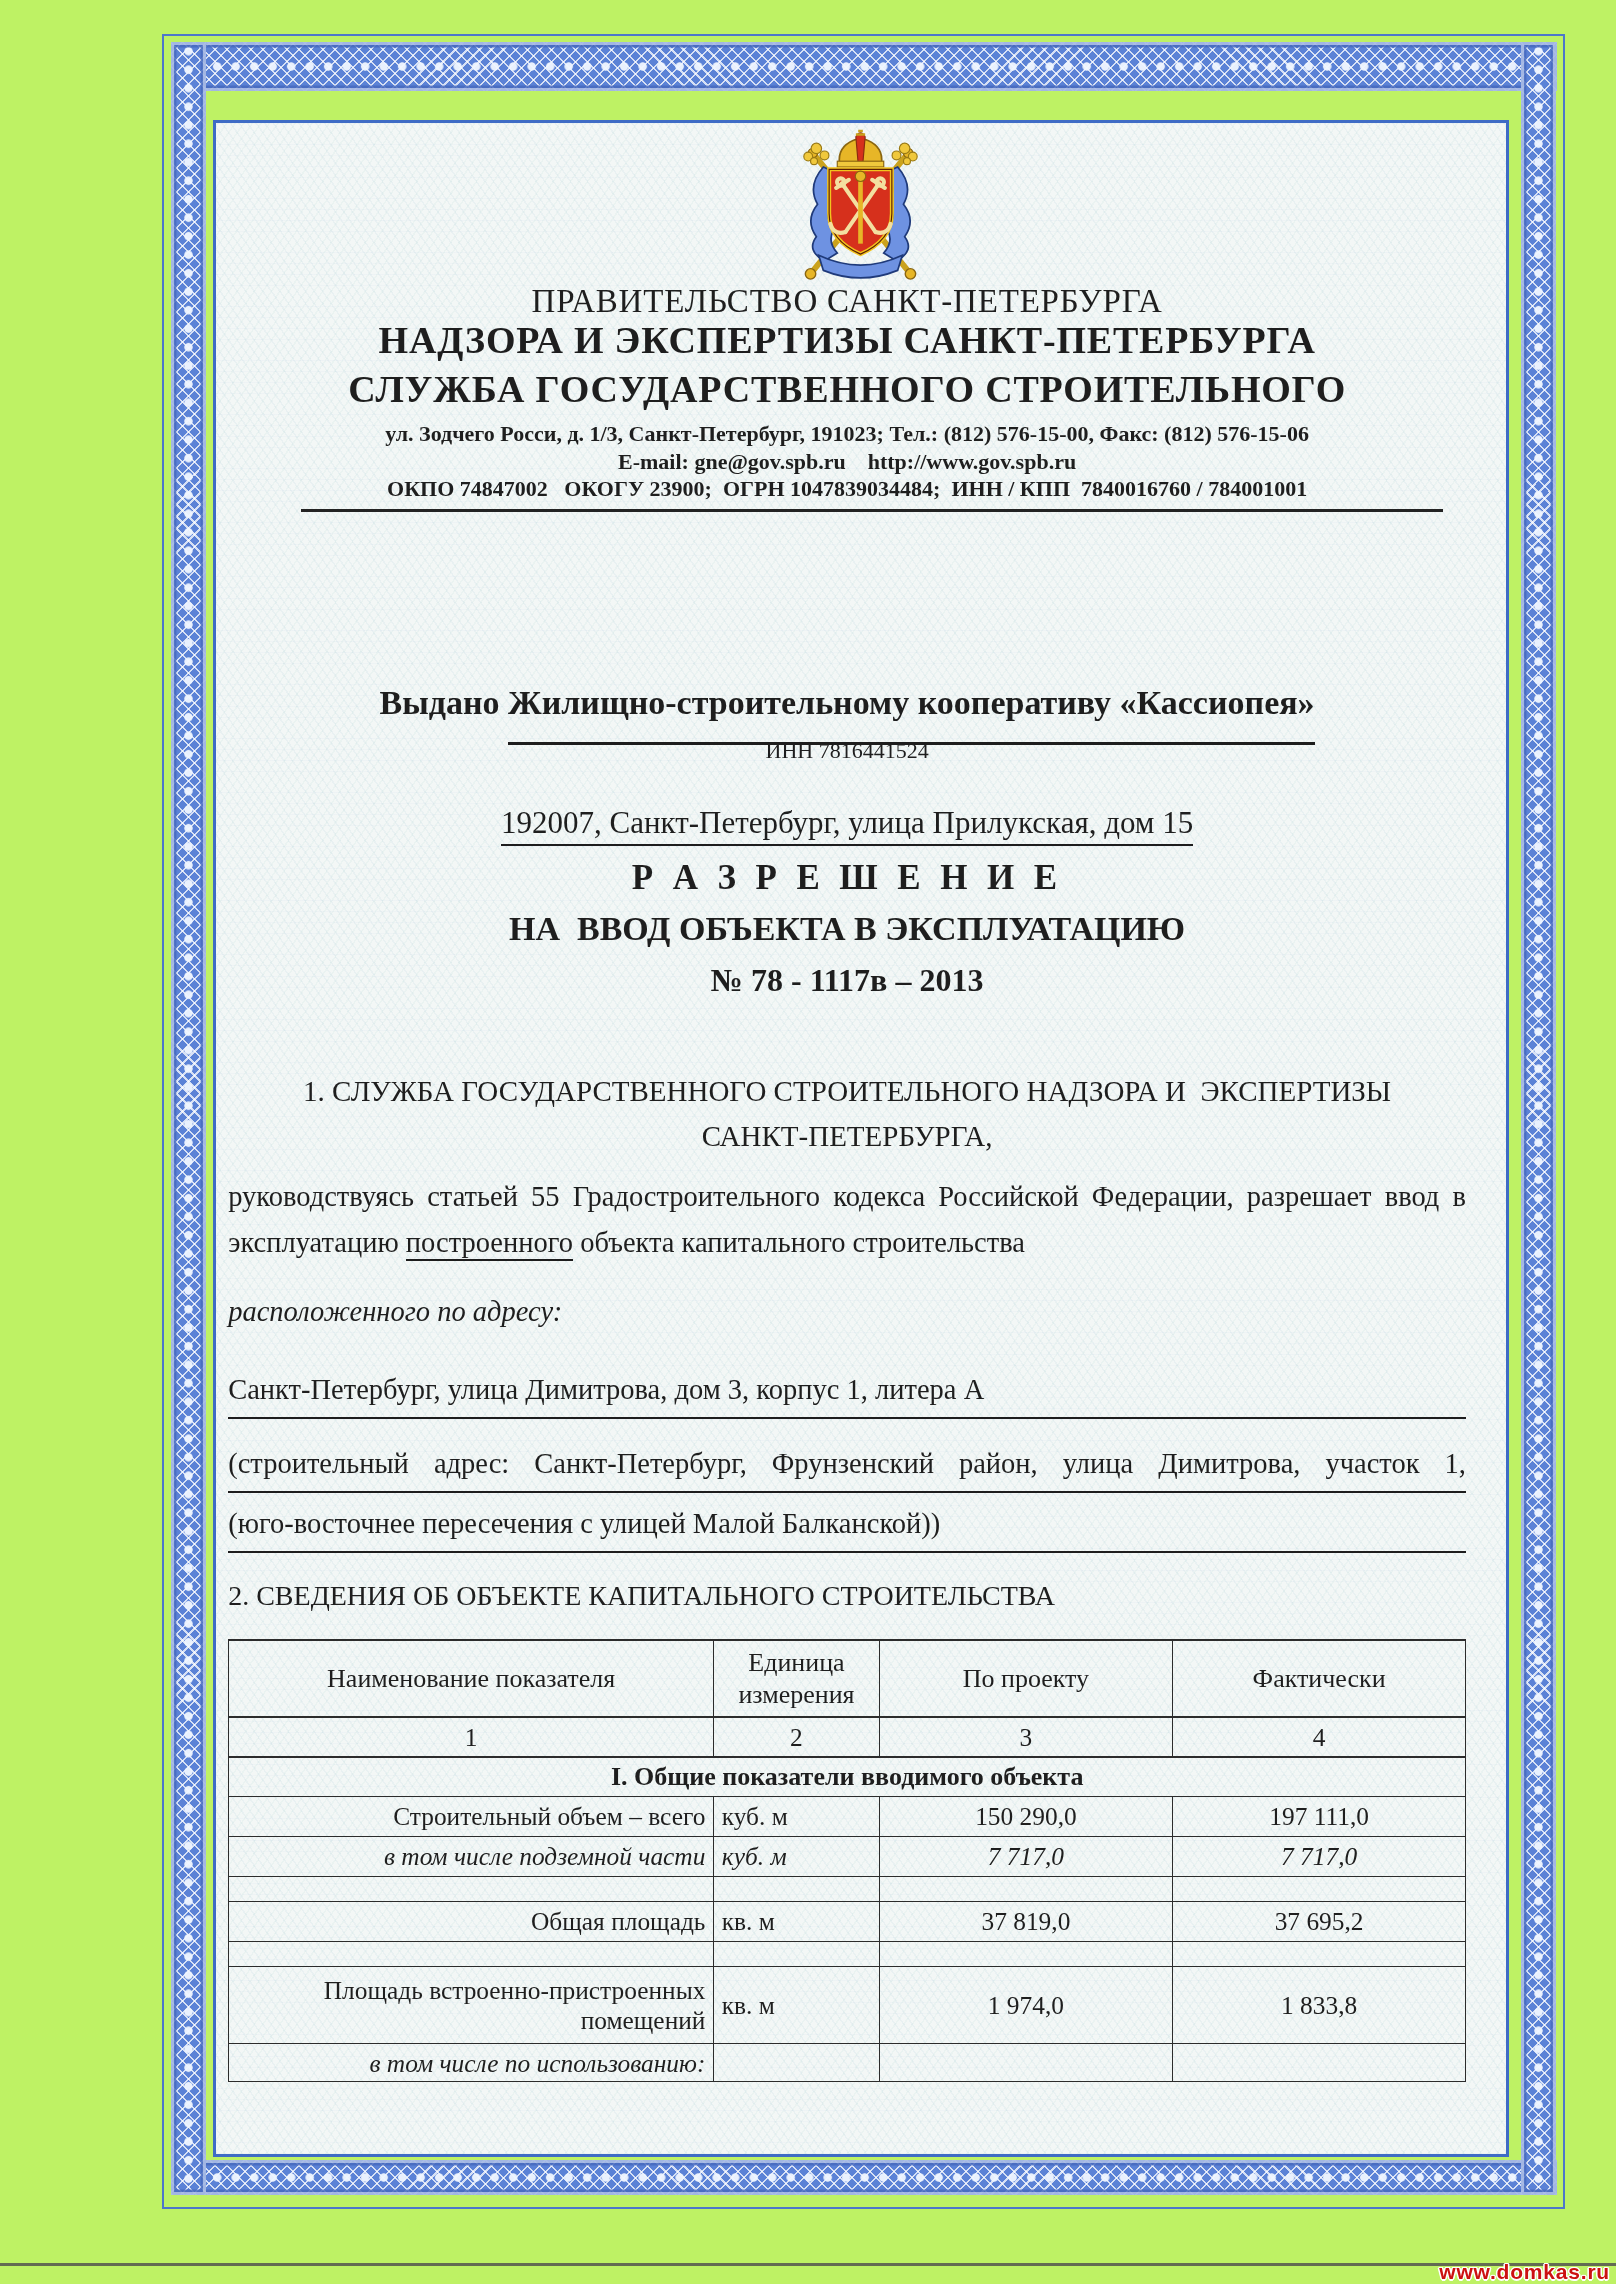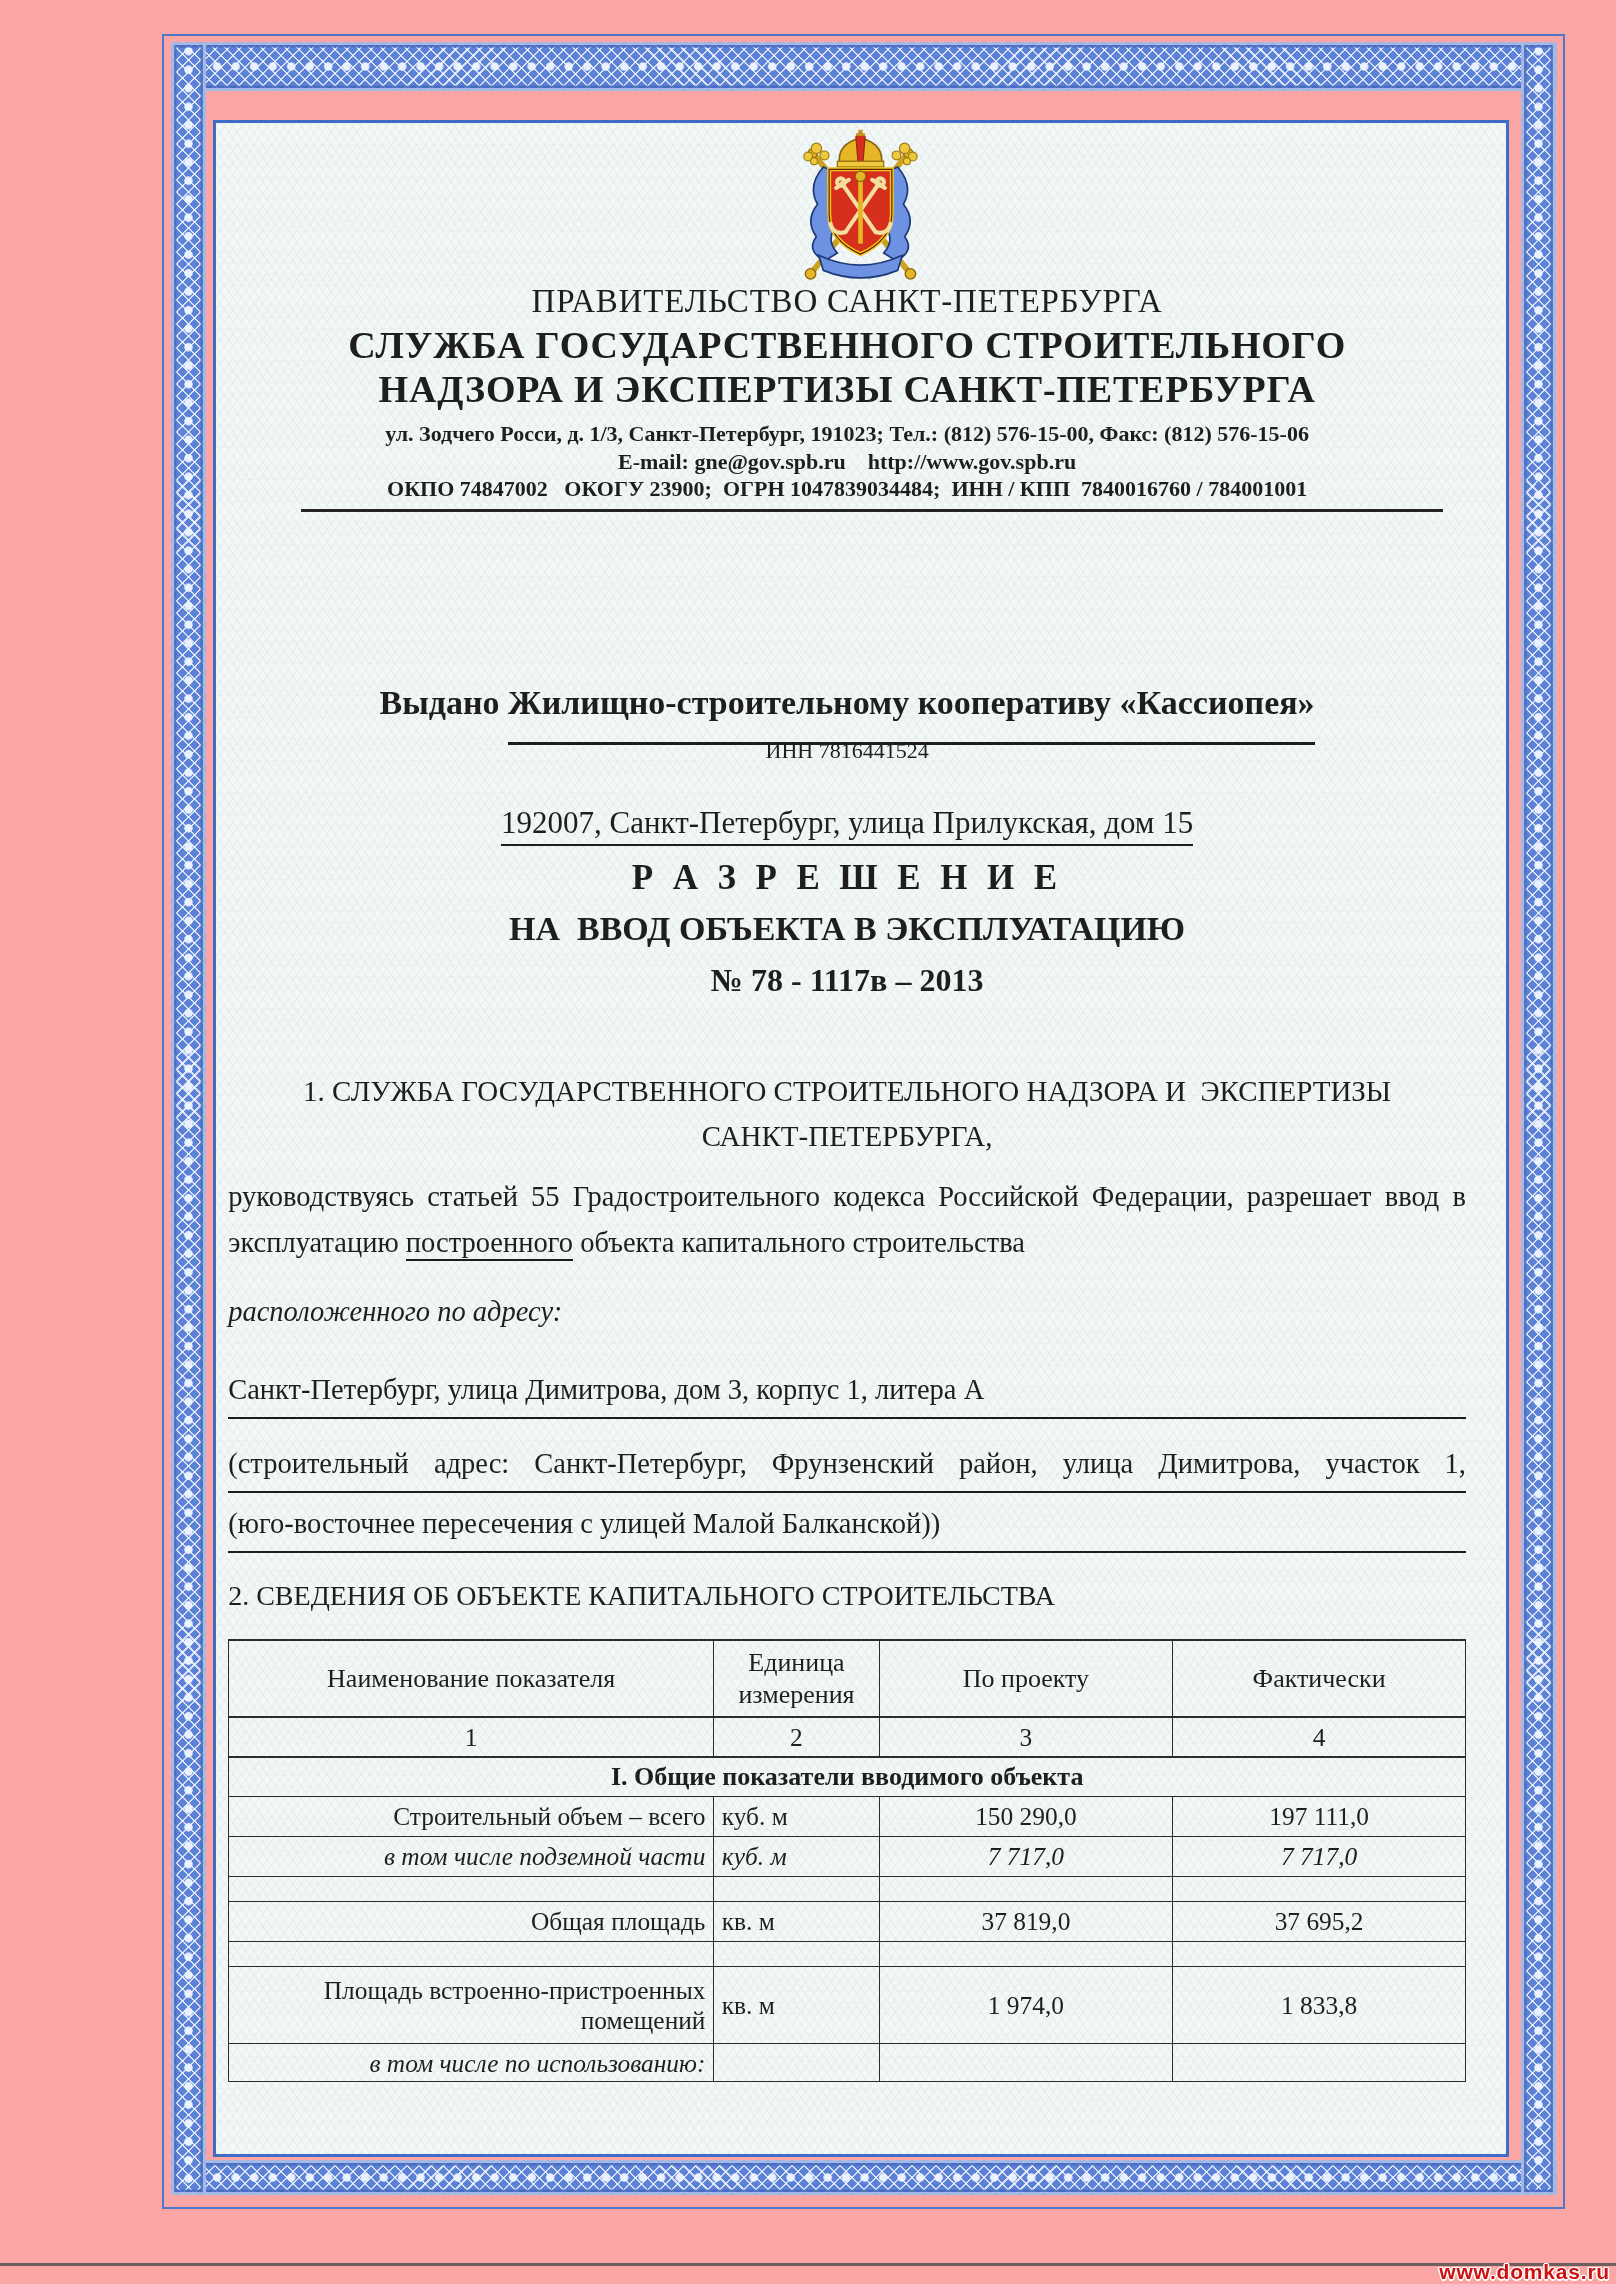--- a/index.html
+++ b/index.html
@@ -1,21 +1,21 @@
 <!DOCTYPE html>
 <html style="font-size:12.3px"><head>
 <meta charset="utf-8">
 <style>
   * { margin:0; padding:0; box-sizing:border-box; }
   html,body { background:#ffffff; }
   body { font-family:"Liberation Serif", serif; color:#1e1e1e; }
 
   .page {
     position:relative; width:1617px; height:2284px;
-    background:#fca5a5; overflow:hidden;
+    background:#bef264; overflow:hidden;
   }
 
   
   .frame-outer-line {
     position:absolute; left:162px; top:34px; width:1403px; height:2175px;
     border:2.3px solid #4d77cb;
   }
   .band { position:absolute; background-color:#5b82d6; }
   .band-h {
     background-image:
@@ -192,22 +192,22 @@
       <line x1="65" y1="42" x2="65" y2="102" stroke="#e7b627" stroke-width="4"></line>
       <circle cx="65" cy="44" r="4.5" fill="#e7b627" stroke="#8a6510" stroke-width="1"></circle>
 
       <path d="M29,112 q36,17 72,0 l-4,13 q-32,13 -64,0 z" fill="#6e92e2" stroke="#1f3a7a" stroke-width="1.5"></path>
     </svg>
   </div>
 
   <div class="doc">
 
     <div class="gov-line center">ПРАВИТЕЛЬСТВО САНКТ-ПЕТЕРБУРГА</div>
+    <div class="svc-line center" style="margin-top:0;">НАДЗОРА И ЭКСПЕРТИЗЫ САНКТ-ПЕТЕРБУРГА</div>
     <div class="svc-line center">СЛУЖБА ГОСУДАРСТВЕННОГО СТРОИТЕЛЬНОГО</div>
-    <div class="svc-line center" style="margin-top:0;">НАДЗОРА И ЭКСПЕРТИЗЫ САНКТ-ПЕТЕРБУРГА</div>
     <div class="hdr-small hdr-addr center">ул. Зодчего Росси, д. 1/3, Санкт-Петербург, 191023; Тел.: (812) 576-15-00, Факс: (812) 576-15-06</div>
     <div class="hdr-small center pre">E-mail: gne@gov.spb.ru    http://www.gov.spb.ru</div>
     <div class="hdr-small center pre">ОКПО 74847002   ОКОГУ 23900;  ОГРН 1047839034484;  ИНН / КПП  7840016760 / 784001001</div>
     <div class="hdr-rule"></div>
 
     <div class="issued-line"><span class="pre">Выдано </span><span class="u-heavy">Жилищно-строительному кооперативу «Кассиопея»</span></div>
     <div class="inn-line center">ИНН 7816441524</div>
     <div class="issued-addr center"><span>192007, Санкт-Петербург, улица Прилукская, дом 15</span></div>
 
     <div class="permit-title center">Р А З Р Е Ш Е Н И Е</div>

